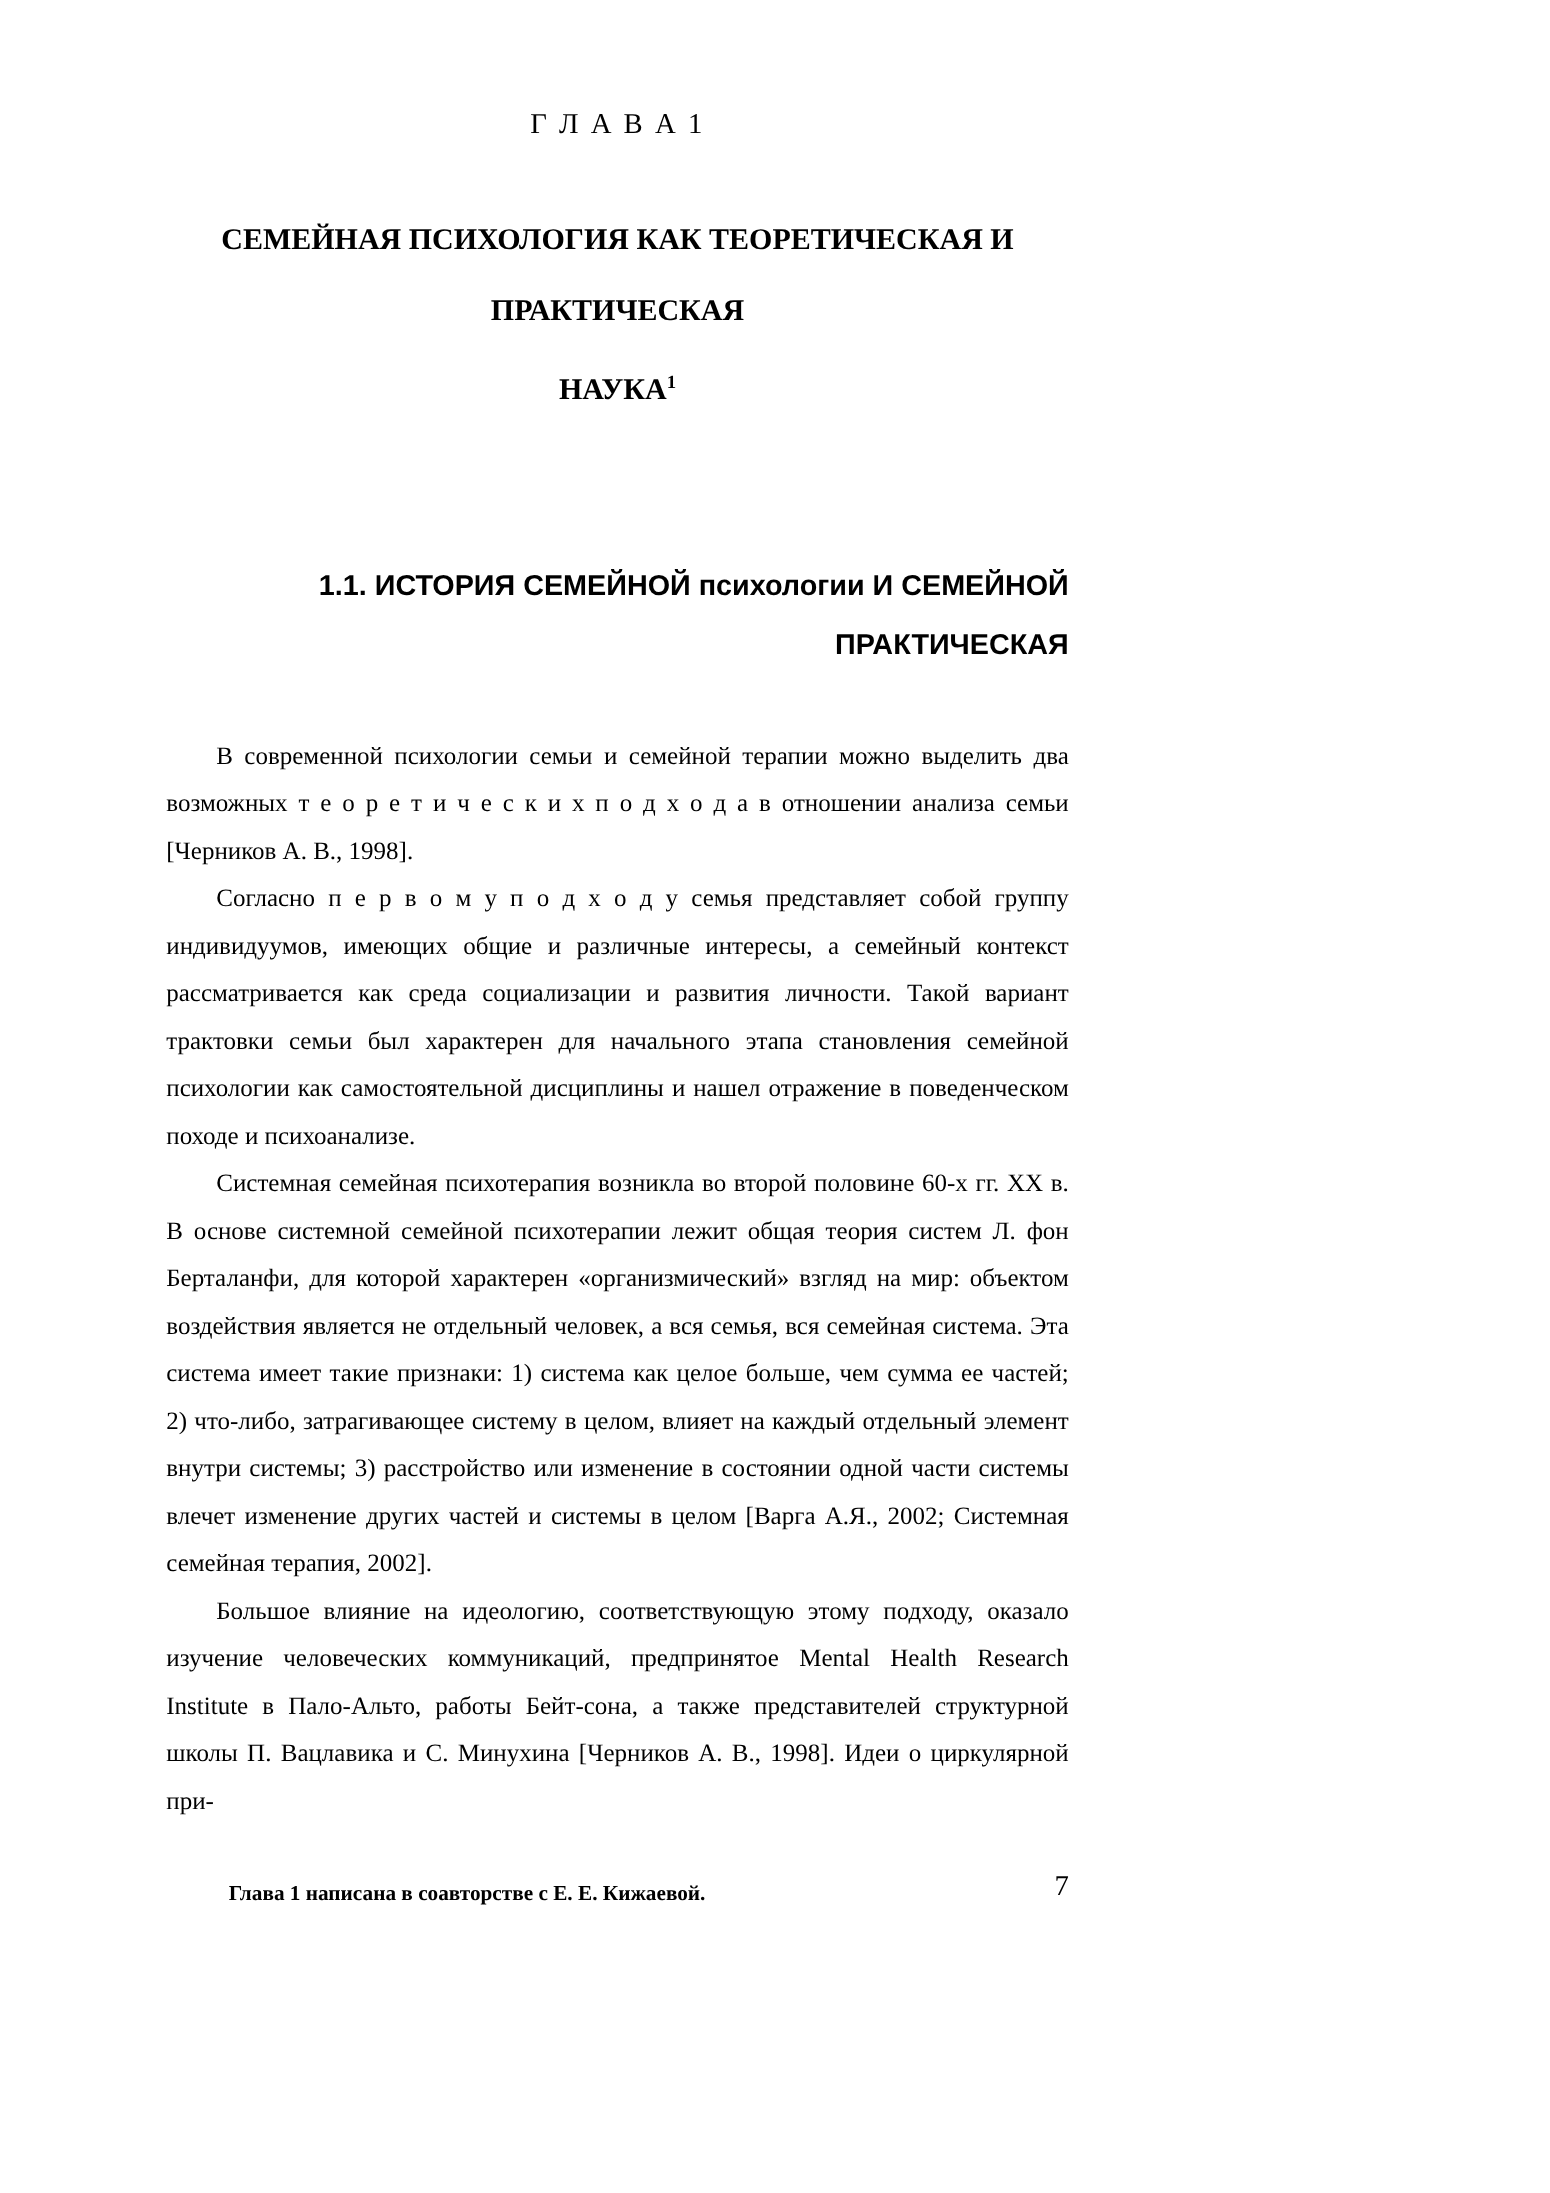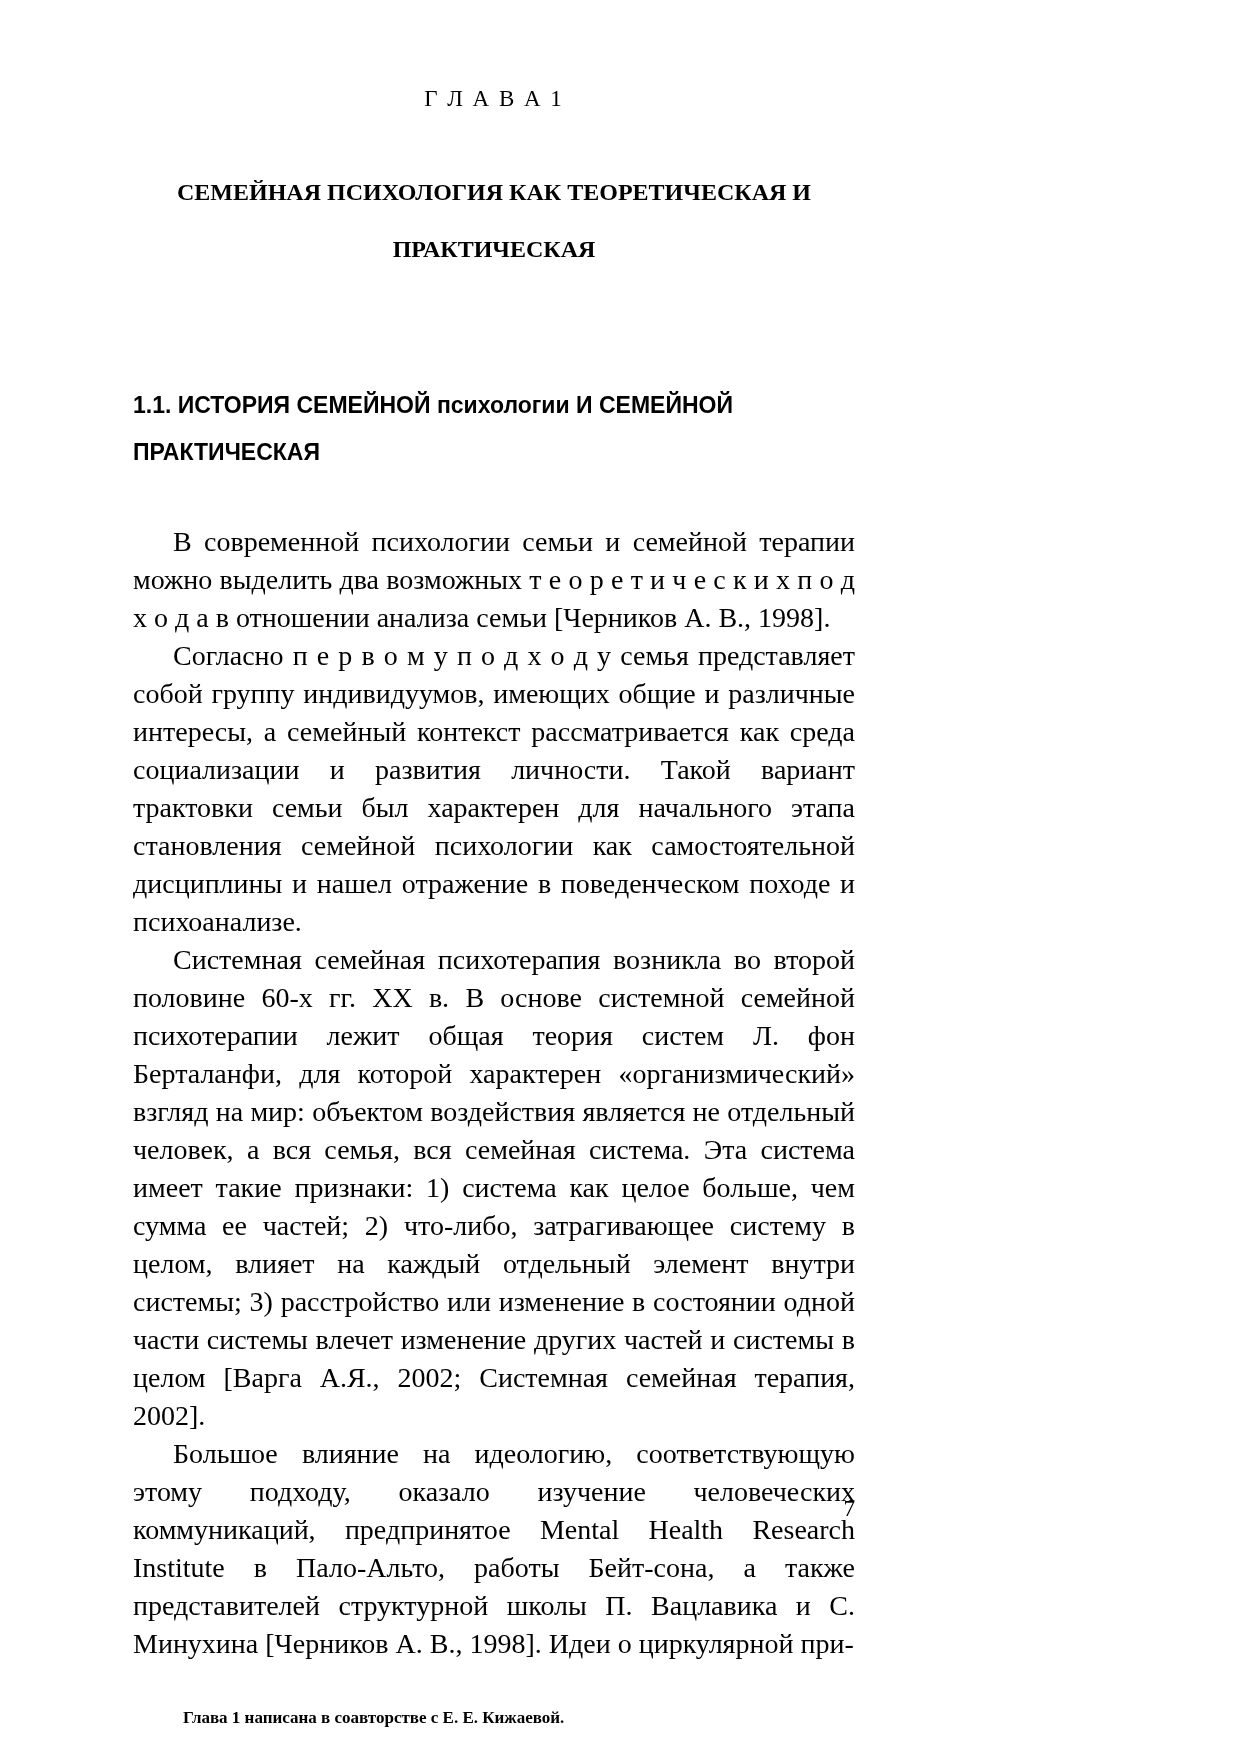--- a/index.html
+++ b/index.html
@@ -35,32 +35,32 @@
     font-family: Liberation Serif, serif;
     font-weight: bold;
     font-size: 24px;
     line-height: 57px;
   }
   .main-title sup {
     font-size: 15px;
   }
   .section-heading {
     margin-top: 104px;
-    text-align: left;
+    text-align: right;
     font-family: "Liberation Sans", sans-serif;
     font-weight: bold;
     font-size: 23px;
     line-height: 47px;
   }
   .body-text {
     margin-top: 47px;
   }
   p.para {
     margin: 0;
-    font-size: 28px;
+    font-size: 20px;
     line-height: 38px;
     text-align: justify;
     text-indent: 40px;
   }
   .footnote {
     margin-top: 45px;
     font-size: 17px;
     font-weight: bold;
     text-indent: 50px;
   }
@@ -73,20 +73,21 @@
 </style>
 </head>
 <body>
 
 <div class="page">
 
   <div class="chapter-label">Г Л А В А 1</div>
 
   <div class="main-title">
     <div>СЕМЕЙНАЯ ПСИХОЛОГИЯ КАК ТЕОРЕТИЧЕСКАЯ И ПРАКТИЧЕСКАЯ</div>
+    <div><span>НАУКА</span><sup>1</sup></div>
   </div>
 
   <div class="section-heading">
     <div>1.1. ИСТОРИЯ СЕМЕЙНОЙ психологии И СЕМЕЙНОЙ</div>
     <div>ПРАКТИЧЕСКАЯ</div>
   </div>
 
   <div class="body-text">
     <p class="para">В современной психологии семьи и семейной терапии можно выделить два возможных т е о р е т и ч е с к и х  п о д х о д а  в отношении анализа семьи [Черников А. В., 1998].</p>
     <p class="para">Согласно п е р в о м у  п о д х о д у  семья представляет собой группу индивидуумов, имеющих общие и различные интересы, а семейный контекст рассматривается как среда социализации и развития личности. Такой вариант трактовки семьи был характерен для начального этапа становления семейной психологии как самостоятельной дисциплины и нашел отражение в поведенческом походе и психоанализе.</p>

